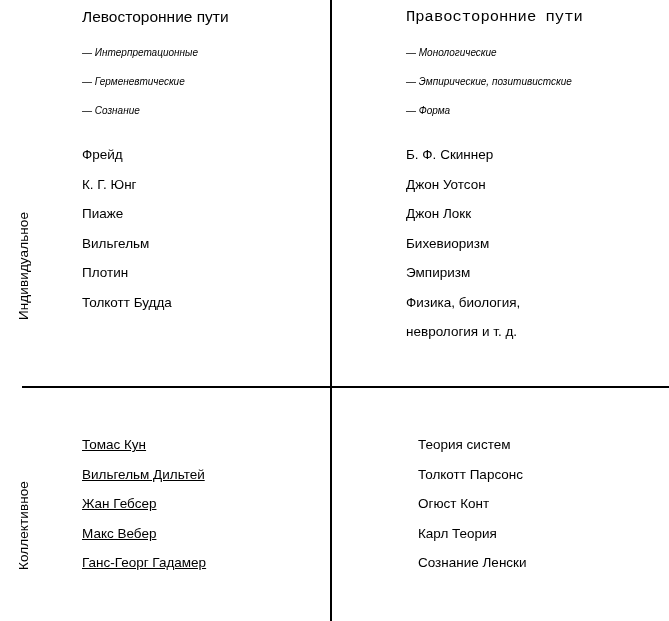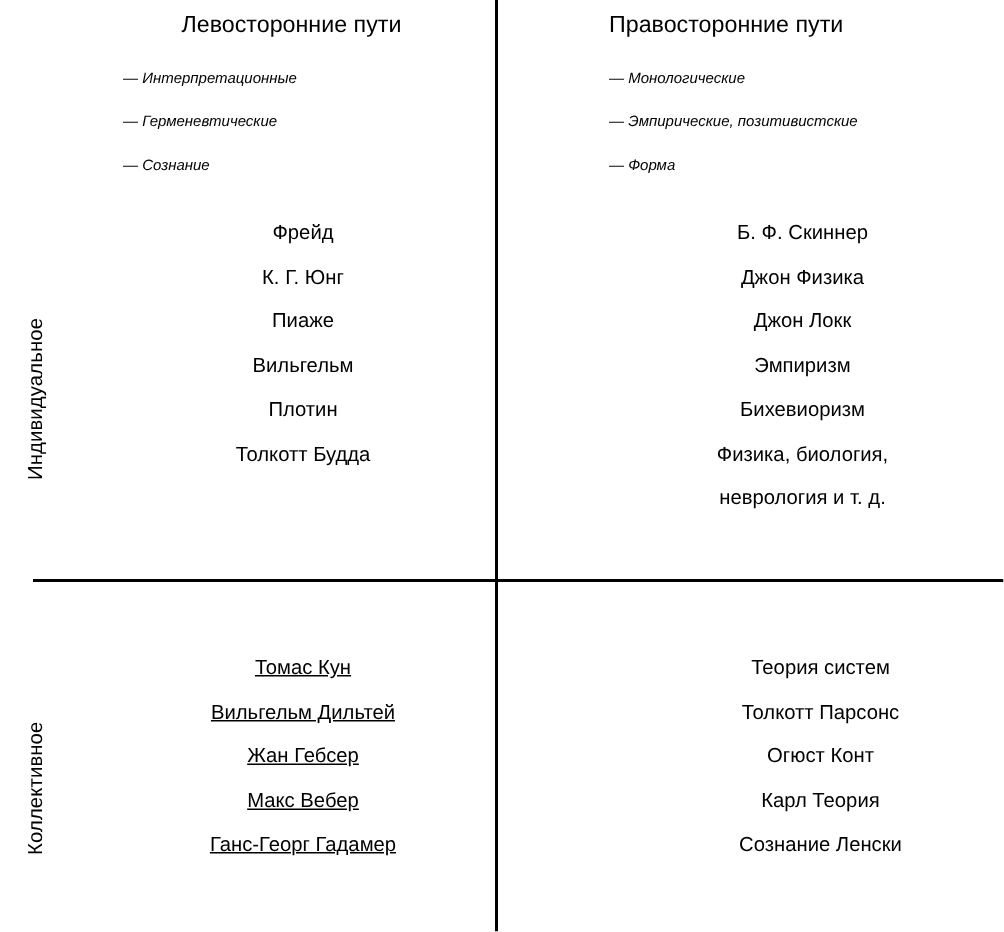--- a/index.html
+++ b/index.html
@@ -61,41 +61,41 @@
     top: 570px;
     transform: rotate(-90deg);
   }
 
   
   .col-header {
     position: absolute;
     font-size: 15.5px;
     white-space: nowrap;
   }
-  .col-header.left  { left: 82px;  top: 8px; margin-left: 39px; }
-  .col-header.right { left: 406px; top: 8px; }
+  .col-header.left  { left: 82px;  top: 8px; }
+  .col-header.right { left: 406px; top: 8px; font-family: Liberation Mono, monospace; }
 
   
   .feature-list {
     position: absolute;
     font-size: 10px;
     line-height: 29px;
     font-style: italic;
   }
   .feature-list.left  { left: 82px;  top: 38px; width: 240px; }
   .feature-list.right { left: 406px; top: 38px; width: 258px; }
   .feature-list div { white-space: nowrap; }
 
   
   .name-list {
     position: absolute;
     font-size: 13.5px;
     line-height: 29.5px;
   }
-  .name-list div { white-space: nowrap; text-align: center; }
+  .name-list div { white-space: nowrap; }
 
   .name-list.ul { left: 82px;  top: 140px; width: 240px; }
   .name-list.ur { left: 406px; top: 140px; width: 258px; }
   .name-list.ll { left: 82px;  top: 430px; width: 240px; text-decoration: underline; }
   .name-list.lr { left: 418px; top: 430px; width: 258px; }
 </style>
 </head>
 <body>
 
 <div id="quadrant-diagram">
@@ -127,24 +127,24 @@
     <div>Фрейд</div>
     <div>К. Г. Юнг</div>
     <div>Пиаже</div>
     <div>Вильгельм</div>
     <div>Плотин</div>
     <div>Толкотт Будда</div>
   </div>
 
   <div class="name-list ur">
     <div>Б. Ф. Скиннер</div>
-    <div>Джон Физика</div>
+    <div>Джон Уотсон</div>
     <div>Джон Локк</div>
+    <div>Бихевиоризм</div>
     <div>Эмпиризм</div>
-    <div>Бихевиоризм</div>
     <div>Физика, биология,</div>
     <div>неврология и т. д.</div>
   </div>
 
   <div class="name-list ll">
     <div>Томас Кун</div>
     <div>Вильгельм Дильтей</div>
     <div>Жан Гебсер</div>
     <div>Макс Вебер</div>
     <div>Ганс-Георг Гадамер</div>

